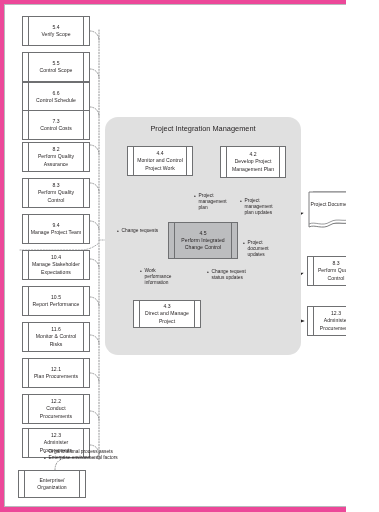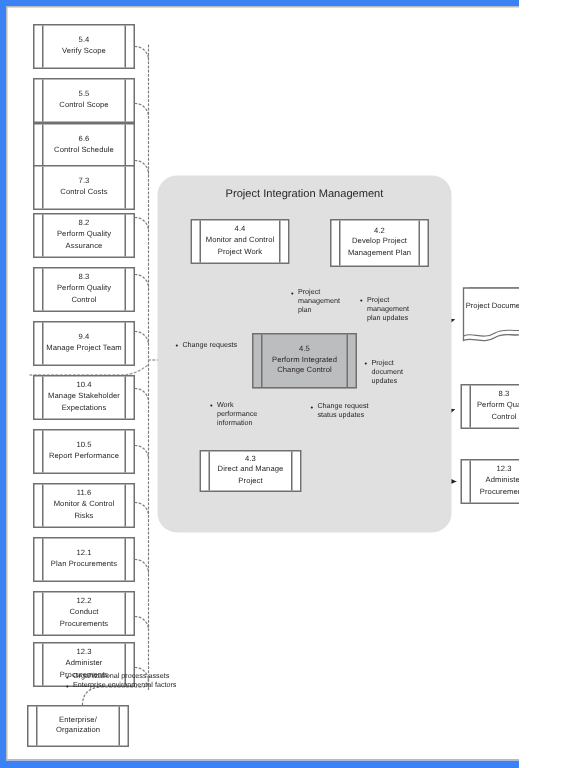--- a/index.html
+++ b/index.html
@@ -4,21 +4,21 @@
 <style>
   html,body{margin:0;padding:0;background:#ffffff;}
   body{
     font-family:"Liberation Sans","DejaVu Sans",sans-serif;
     color:#231f20;
   }
   #canvas{
     position:relative;
     width:346px;
     height:512px;
-    background:#3b82f6;
+    background:#ec4899;
     overflow:hidden;
   }
   #frame{
     position:absolute;
     left:4px; top:4px;
     width:370px; height:503px;
     border:1px solid #b9babc;
     box-sizing:border-box;
     background:#ffffff;
   }

